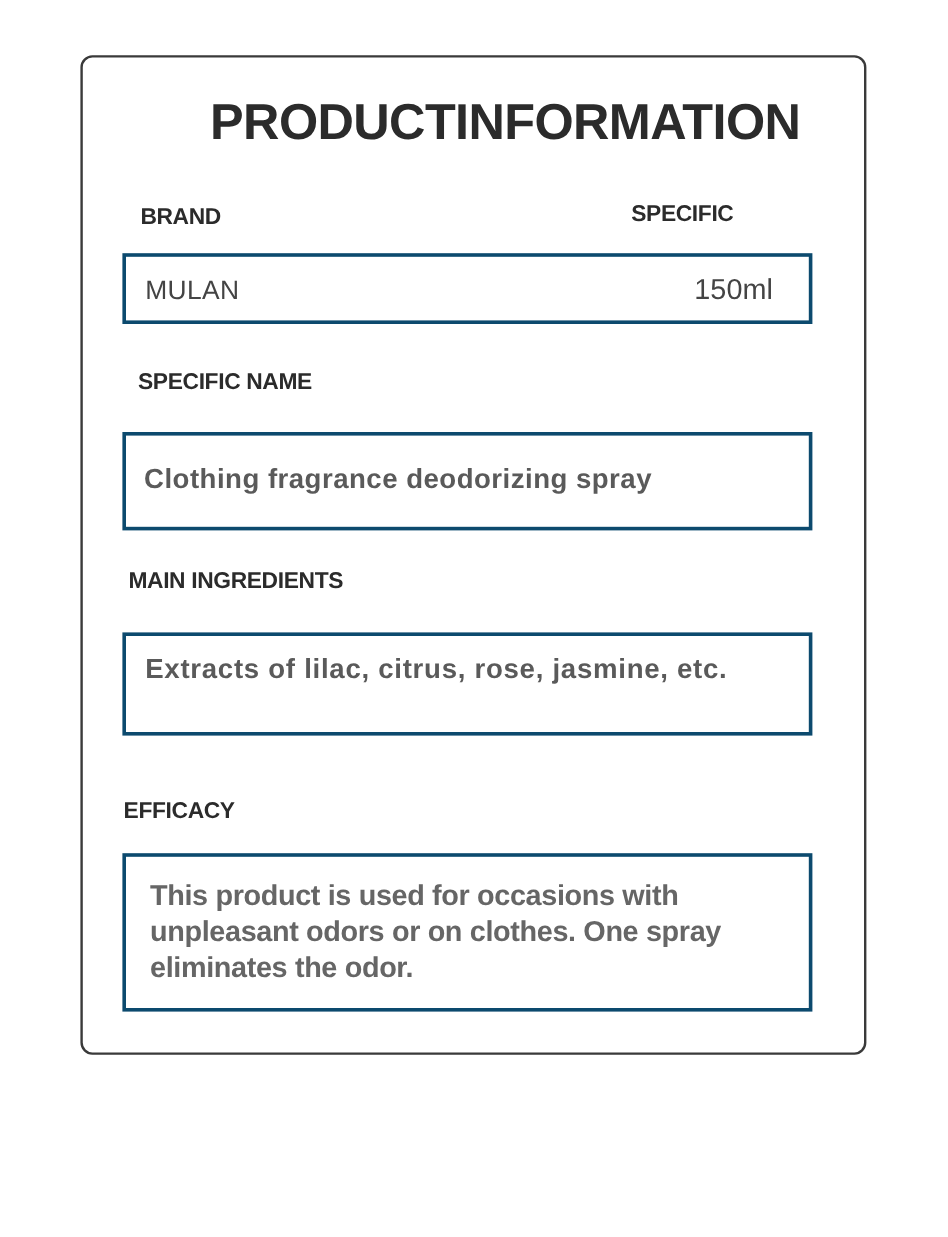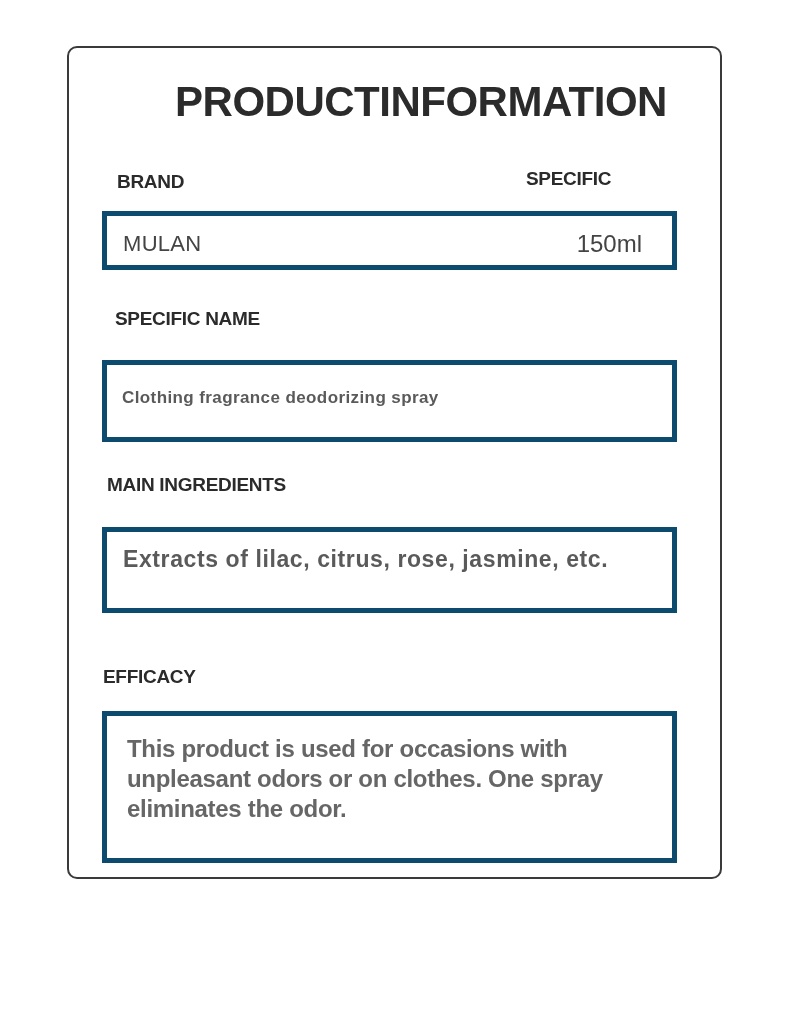--- a/index.html
+++ b/index.html
@@ -10,26 +10,26 @@
   }
   .title {
     position: absolute; left: 67px; top: 78px; width: 708px; text-align: center;
     font-size: 42px; font-weight: 700; color: #2b2b2b; letter-spacing: -0.5px;
   }
   .label {
     position: absolute; font-size: 19px; font-weight: 700; color: #2b2b2b; letter-spacing: -0.3px;
   }
   .box {
     position: absolute; left: 102px; width: 575px; box-sizing: border-box;
-    border: 5px solid #0c4a6e; background: #fff;
+    border: 3px solid #0c4a6e; background: #fff;
   }
   .val { position: absolute; color: #555; font-weight: 700; }
   .brand-val { font-size: 22px; font-weight: 400; color: #444; left: 16px; top: 15px; letter-spacing: 0.3px; }
   .spec-val { font-size: 24px; font-weight: 400; color: #444; right: 30px; top: 14px; }
-  .name-val { font-size: 17px; left: 15px; top: 23px; color: #5a5a5a; letter-spacing: 0.4px; }
+  .name-val { font-size: 23px; left: 15px; top: 23px; color: #5a5a5a; letter-spacing: 0.4px; }
   .ing-val { font-size: 23px; left: 16px; top: 14px; right: 40px; line-height: 26px; color: #5a5a5a; letter-spacing: 0.6px; }
   .eff-val { font-size: 24px; left: 20px; top: 18px; right: 20px; line-height: 30px; color: #666; letter-spacing: -0.3px; }
 </style>
 </head>
 <body>
 
 <div class="card"></div>
 
 <div class="title">PRODUCTINFORMATION</div>
 
@@ -45,15 +45,15 @@
 <div class="box" style="top:360px; height:82px;">
   <span class="val name-val">Clothing fragrance deodorizing spray</span>
 </div>
 
 <div class="label" style="left:107px; top:474px;">MAIN INGREDIENTS</div>
 <div class="box" style="top:527px; height:86px;">
   <span class="val ing-val">Extracts of lilac, citrus, rose, jasmine, etc.</span>
 </div>
 
 <div class="label" style="left:103px; top:666px;">EFFICACY</div>
-<div class="box" style="top:711px; height:152px;">
+<div class="box" style="top:711px; height:132px;">
   <span class="val eff-val">This product is used for occasions with unpleasant odors or on clothes. One spray eliminates the odor.</span>
 </div>
 
 </body></html>

